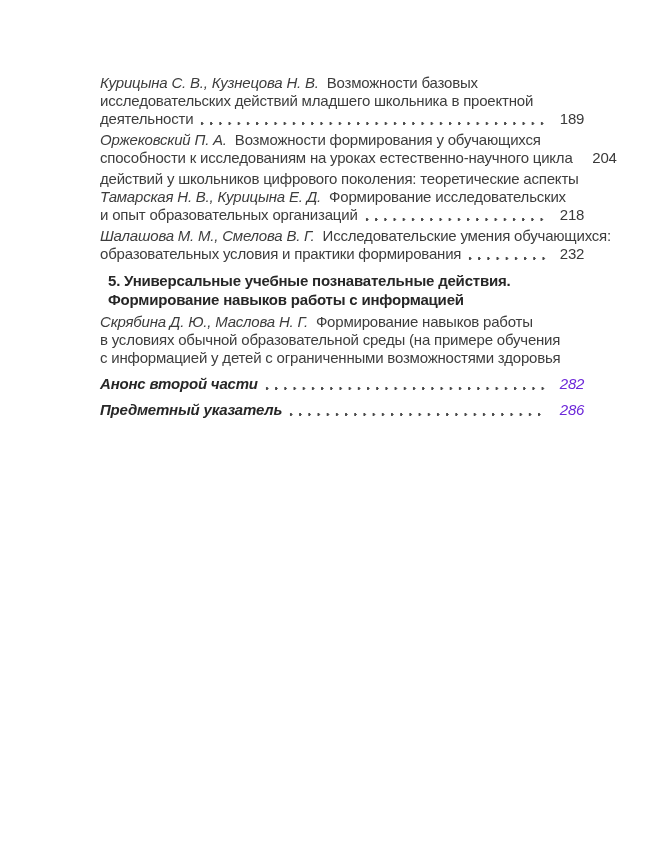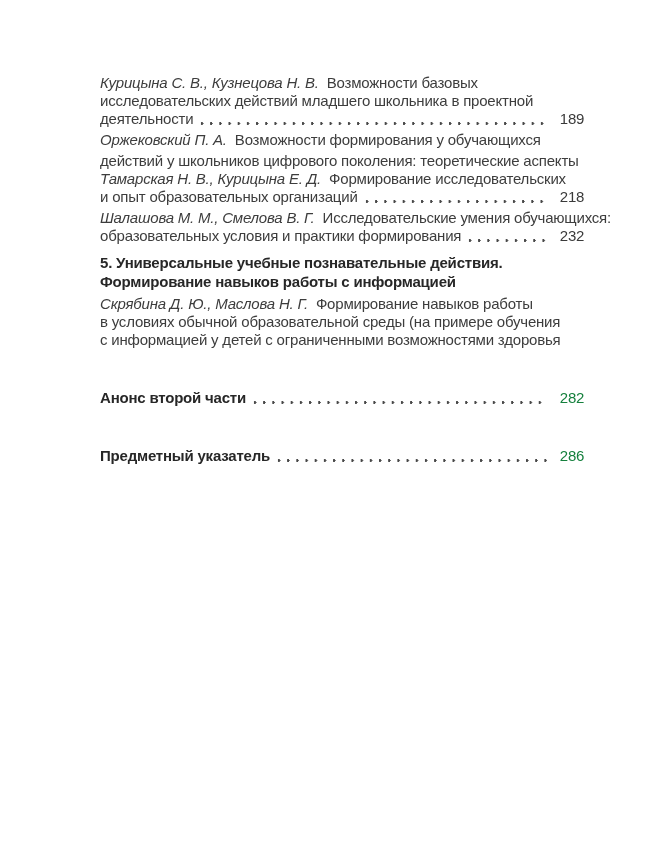--- a/index.html
+++ b/index.html
@@ -44,45 +44,50 @@
   .pg {
     flex: 0 0 auto;
     min-width: 30px;
     text-align: center;
     white-space: nowrap;
     color: #3a3a3a;
   }
   .section-heading {
     font-weight: bold;
     color: #272727;
-    margin: 8px 0 4px 0;
+    margin: 8px 0 4px 8px;
     letter-spacing: -0.2px;
   }
   .section-heading .ln { line-height: 19px; }
-  .entry-bold { margin-top: 8px; }
+  .entry-bold { margin-top: 8px; font-style: italic; }
   .entry-bold .t { font-weight: bold; color: #272727; }
-  .entry-bold .pg { color: #15803d; margin-top: 32px; }
+  .entry-bold .pg { color: #6d28d9; }
 </style>
 </head>
 <body>
 
 <main class="content">
 
   <section class="entry">
     <span class="ln"><i class="authors">Курицына С. В., Кузнецова Н. В.</i><span class="t">Возможности базовых</span></span>
     <span class="ln">исследовательских действий младшего школьника в проектной</span>
     <span class="ln lead">
       <span class="t">деятельности</span>
       <span class="dots"></span>
       <span class="pg">189</span>
     </span>
   </section>
 
   <section class="entry">
     <span class="ln"><i class="authors">Оржековский П. А.</i><span class="t">Возможности формирования у обучающихся</span></span>
+    <span class="ln lead">
+      <span class="t">способности к исследованиям на уроках естественно-научного цикла</span>
+      <span class="dots hidden"></span>
+      <span class="pg">204</span>
+    </span>
   </section>
 
   <section class="entry">
     <span class="ln">действий у школьников цифрового поколения: теоретические аспекты</span>
     <span class="ln"><i class="authors">Тамарская Н. В., Курицына Е. Д.</i><span class="t">Формирование исследовательских</span></span>
     <span class="ln lead">
       <span class="t">и опыт образовательных организаций</span>
       <span class="dots"></span>
       <span class="pg">218</span>
     </span>

